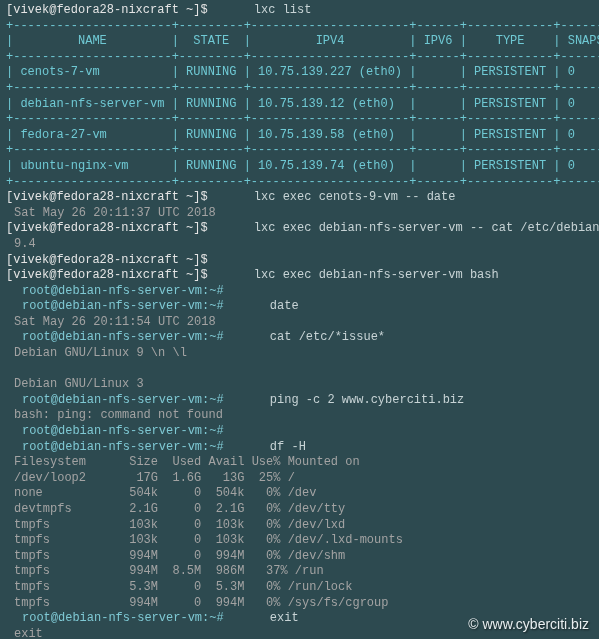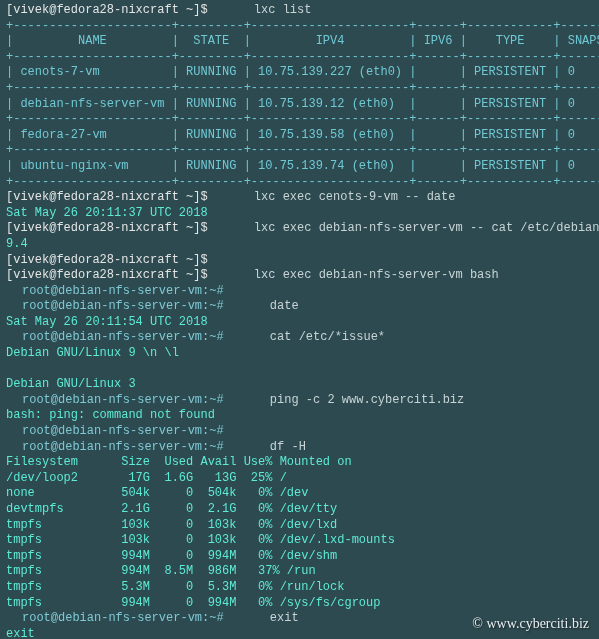--- a/index.html
+++ b/index.html
@@ -12,29 +12,29 @@
     height: 639px;
     overflow: hidden;
     position: relative;
   }
   .terminal {
     padding: 3px 6px;
   }
   .prompt1 { color: #e5e5e5; }
   .prompt2 { color: #7fc9d4; margin-left: 16px; }
   .cmd { color: #c8d4d6; margin-left: 39px; }
-  .output { color: #5eead4; }
+  .output { color: #a3a3a3; margin-left: 8px; }
   .cyan { color: #6fc9d4; }
   pre { font-family: inherit; font-size: inherit; white-space: pre; }
   .watermark {
     position: absolute;
     bottom: 6px;
     right: 10px;
     color: #e8eef0;
-    font-family: Liberation Serif, serif;
+    font-family: Liberation Sans, sans-serif;
     font-size: 14px;
     text-shadow: 1px 1px 2px rgba(0,0,0,0.6);
   }
 </style>
 </head>
 <body>
 
 <div class="terminal">
 <pre><span class="prompt1">[vivek@fedora28-nixcraft ~]$ </span><span class="cmd">lxc list</span>
 <span class="cyan">+----------------------+---------+----------------------+------+------------+-----------+</span>

